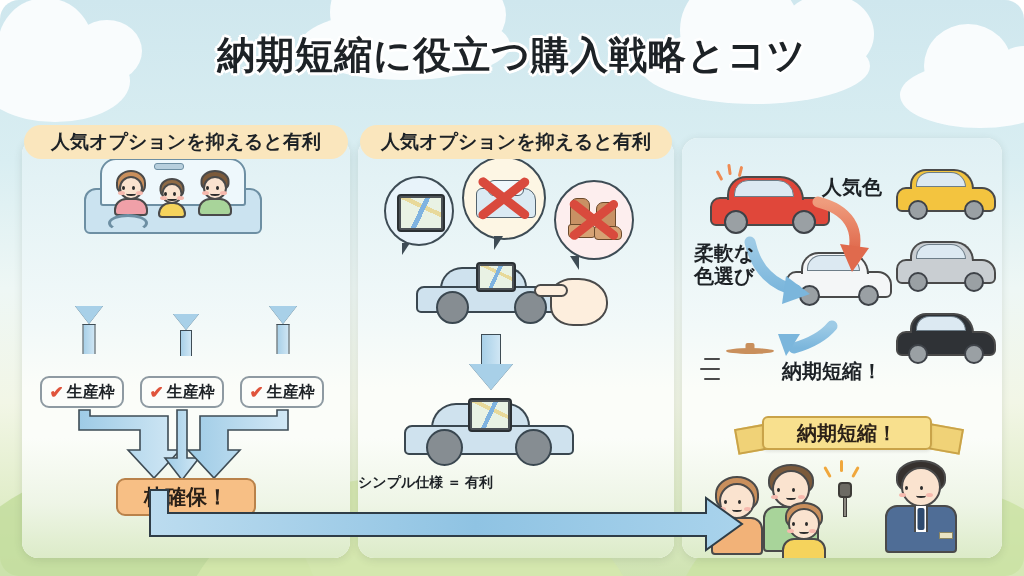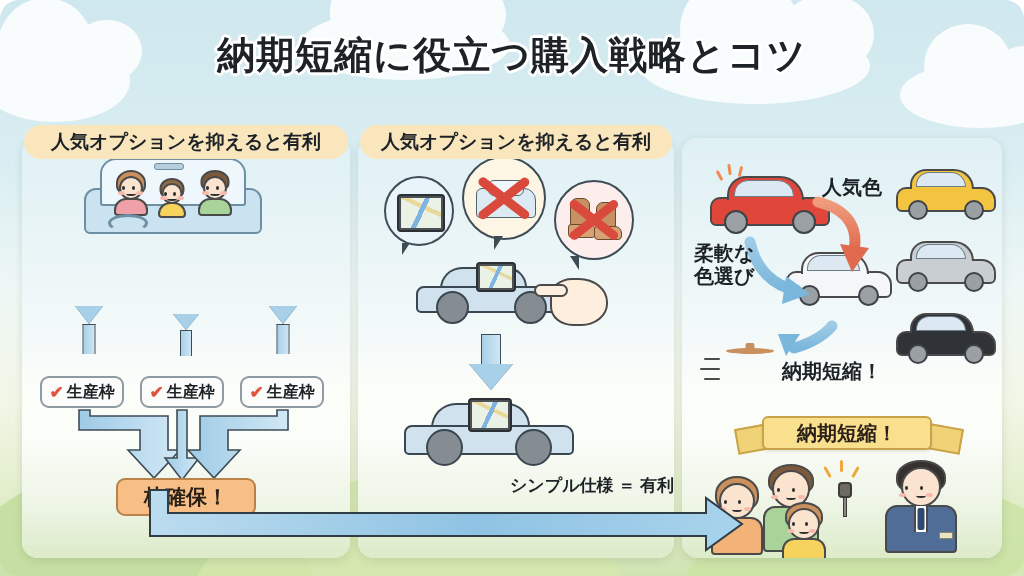--- a/index.html
+++ b/index.html
@@ -433,21 +433,21 @@
     <div class="sidecar" style="left:46px;top:256px;width:170px;height:72px">
       <div class="cabin"></div>
       <div class="body"></div>
       <div class="wheel l"></div>
       <div class="wheel r"></div>
     </div>
     <div class="navscreen" style="left:110px;top:260px;width:44px;height:34px;z-index:4">
         <i></i>
       </div>
 
-    <div style="position:absolute;left:0;top:336px;width:316px;text-align:right;font-size:17px;font-weight:bold;color:#1d2226">シンプル仕様 ＝ 有利</div>
+    <div style="position:absolute;left:0;top:336px;width:316px;text-align:left;font-size:14px;font-weight:bold;color:#1d2226">シンプル仕様 ＝ 有利</div>
   </div>
 
   <div class="panel" id="panel-3">
     <div class="panel-bg-sky"></div>
     <div class="panel-bg-ground"></div>
 
     <div class="sparkle" style="left:36px;top:32px;transform:rotate(-28deg)"></div>
     <div class="sparkle" style="left:46px;top:26px;transform:rotate(-8deg)"></div>
     <div class="sparkle" style="left:57px;top:28px;transform:rotate(14deg)"></div>
 

